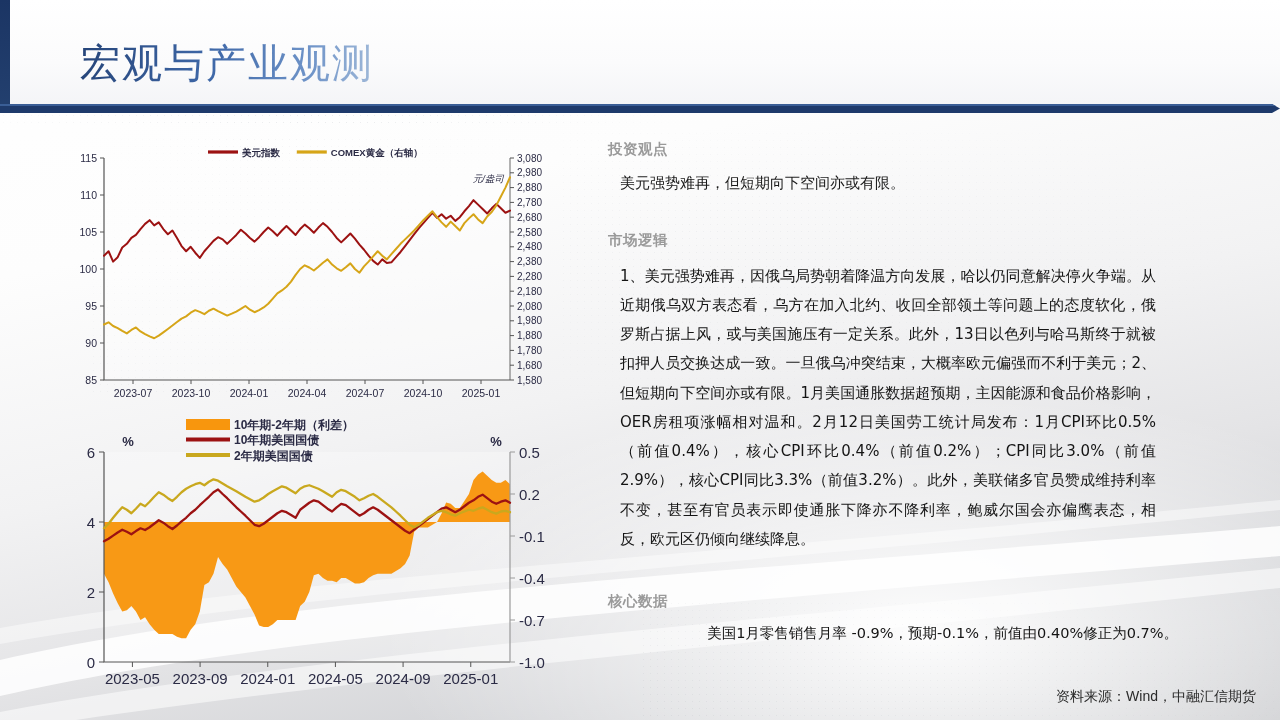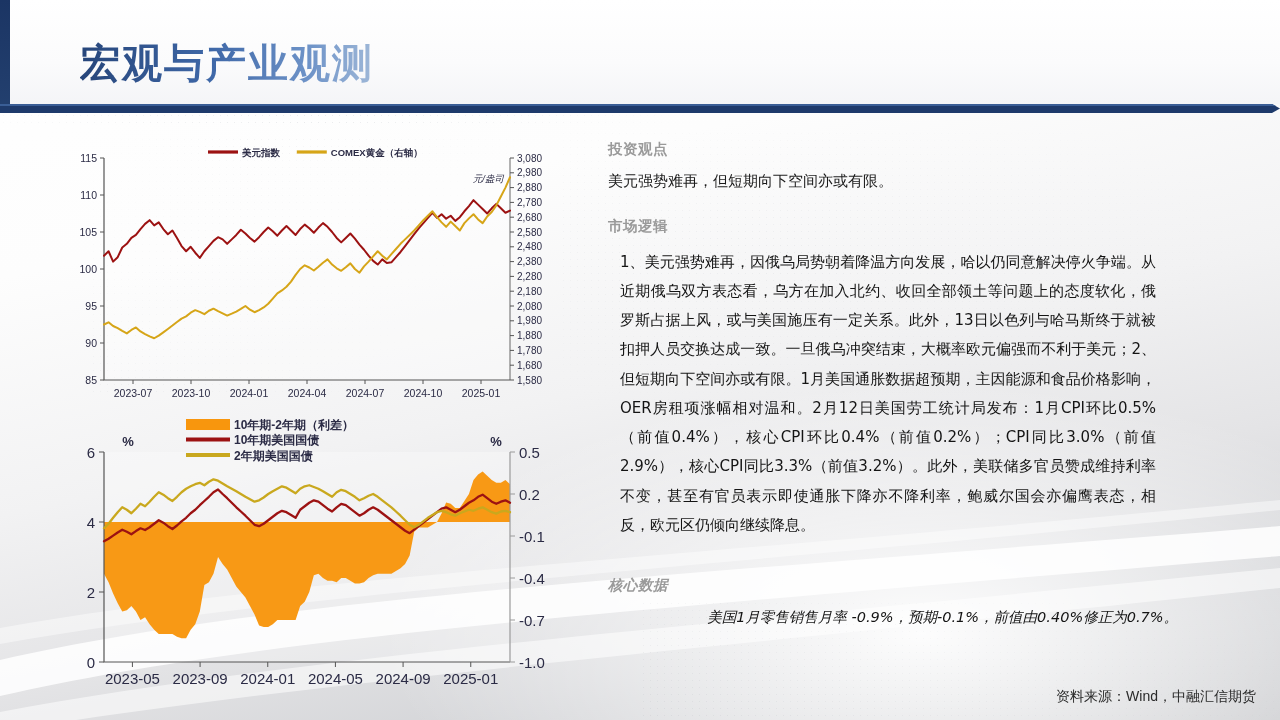--- a/index.html
+++ b/index.html
@@ -44,21 +44,21 @@
     position:absolute; left:0; top:0; width:10px; height:113px;
     background:linear-gradient(180deg,#1b3564,#23406f);
   }
   #header-band {
     position:absolute; left:10px; top:0; width:1270px; height:104px;
     background:linear-gradient(180deg,#ffffff 0%,#fbfbfc 60%,#f4f5f7 100%);
   }
   #title {
     position:absolute; left:80px; top:36px;
     font-family:"DejaVu Serif","Liberation Serif",serif;
-    font-size:40px; font-weight:700; letter-spacing:2px;
+    font-size:40px; font-weight:400; letter-spacing:2px;
     background:linear-gradient(90deg,#26457a 0%,#3f68a8 45%,#6e93c8 78%,#9fb8d8 100%);
     -webkit-background-clip:text; background-clip:text;
     color:transparent; -webkit-text-fill-color:transparent;
     white-space:nowrap;
   }
   #header-rule {
     position:absolute; left:0; top:104px; width:1280px; height:9px;
   }
 
   
@@ -71,28 +71,28 @@
 
   
   #panel { position:absolute; left:608px; top:140px; width:560px; }
   .sec-head {
     font-family:"DejaVu Sans","Liberation Sans",sans-serif;
     font-size:14.5px; font-weight:700; color:#9a9a9a; letter-spacing:.5px;
     margin:0 0 10px 0;
   }
   .sec-lead {
     font-family:"DejaVu Sans","Liberation Sans",sans-serif;
-    font-size:15px; color:#1a1a1a; margin:0; line-height:1.7;
+    font-size:15px; color:#1a1a1a; margin:12px; line-height:1.7;
   }
   #logic-body {
     font-family:"DejaVu Sans","Liberation Sans",sans-serif;
     font-size:15px; color:#141414; line-height:1.95;
     text-align:justify; margin:12px;
   }
-  #core-block { position:absolute; left:608px; top:576px; width:570px;font-style:italic; }
+  #core-block { position:absolute; left:608px; top:592px; width:570px; }
   #core-body {
     font-family:"DejaVu Sans","Liberation Sans",sans-serif;
     font-size:14.5px; color:#141414; line-height:1.75; margin:0;text-align:right;
   }
   .gap-lg { height:22px; }
 
   
   #source {
     position:absolute; right:24px; bottom:14px;
     font-family:Liberation Sans, sans-serif;

